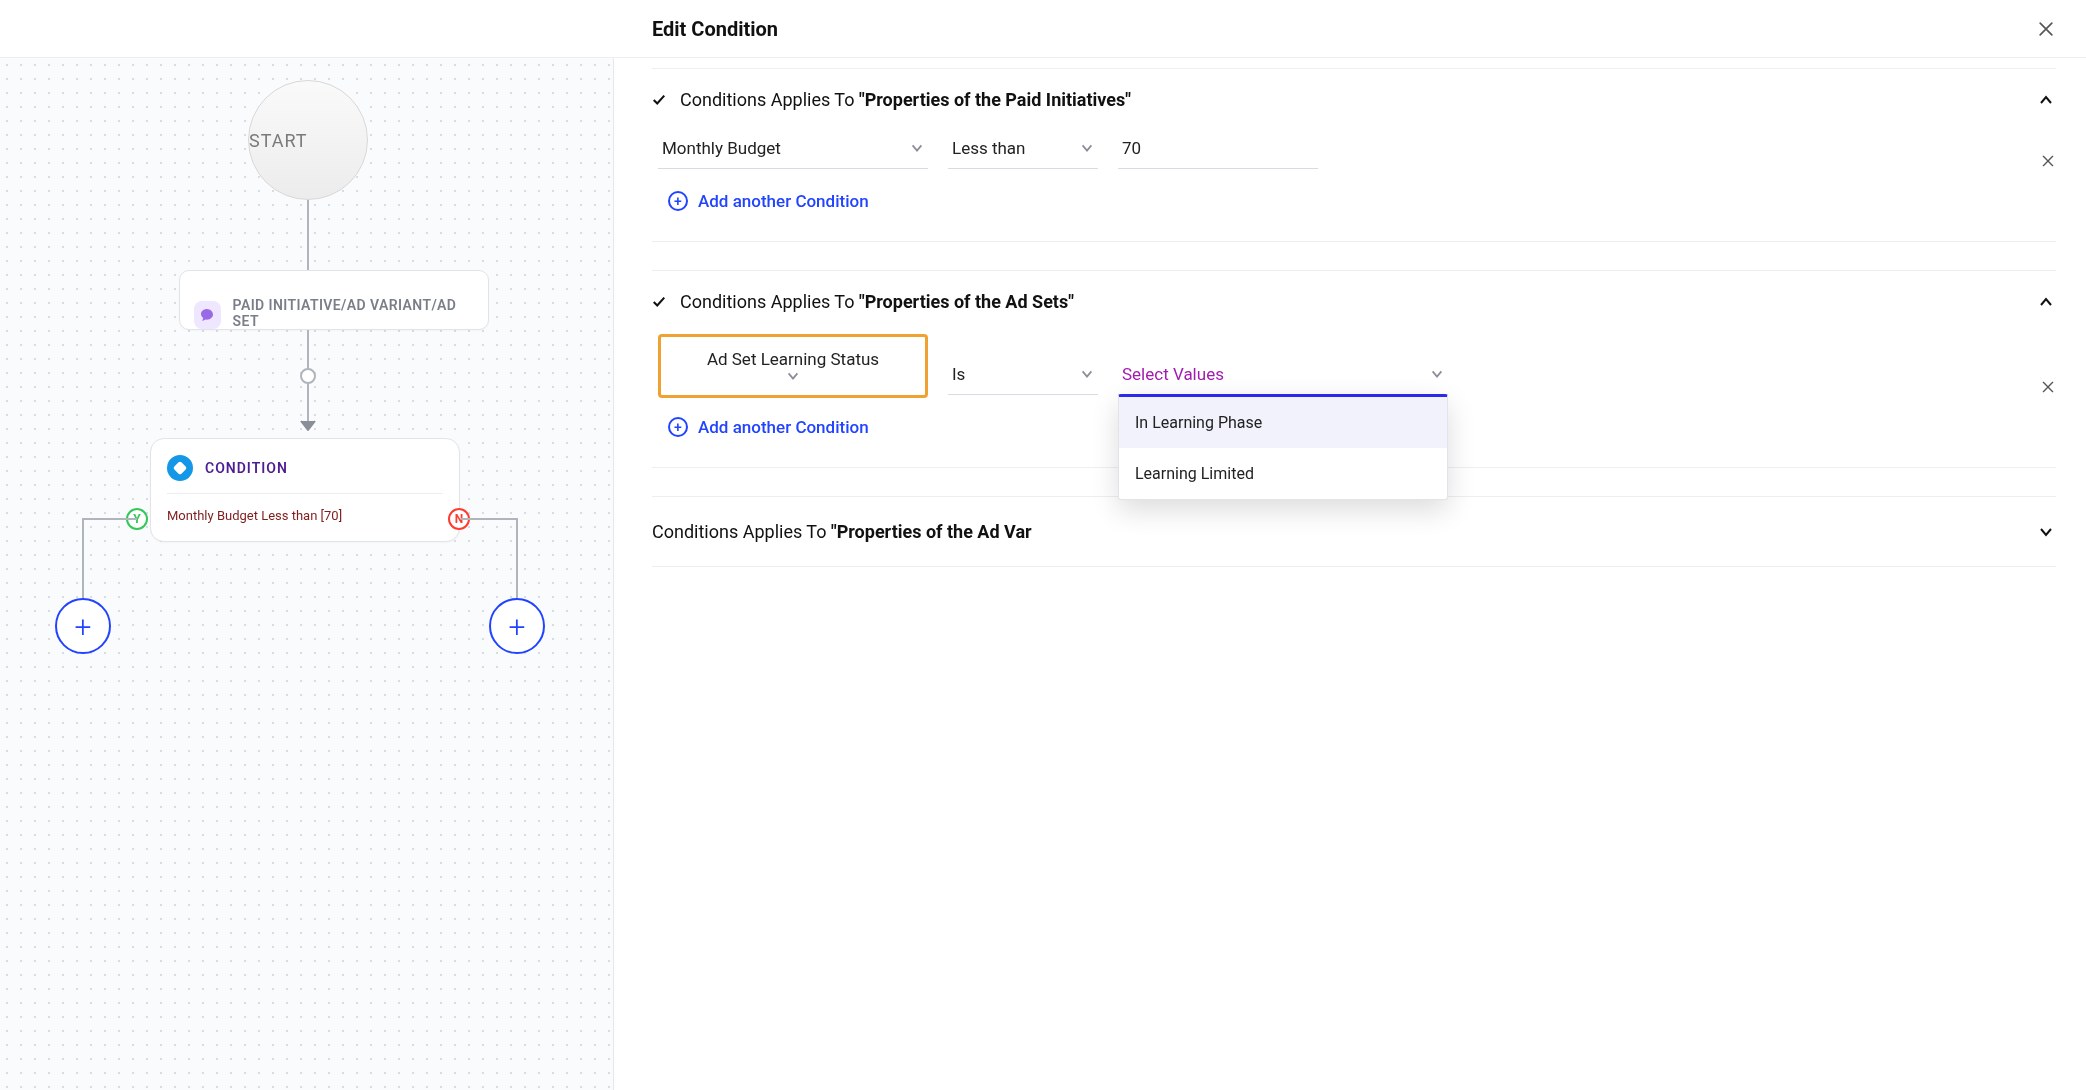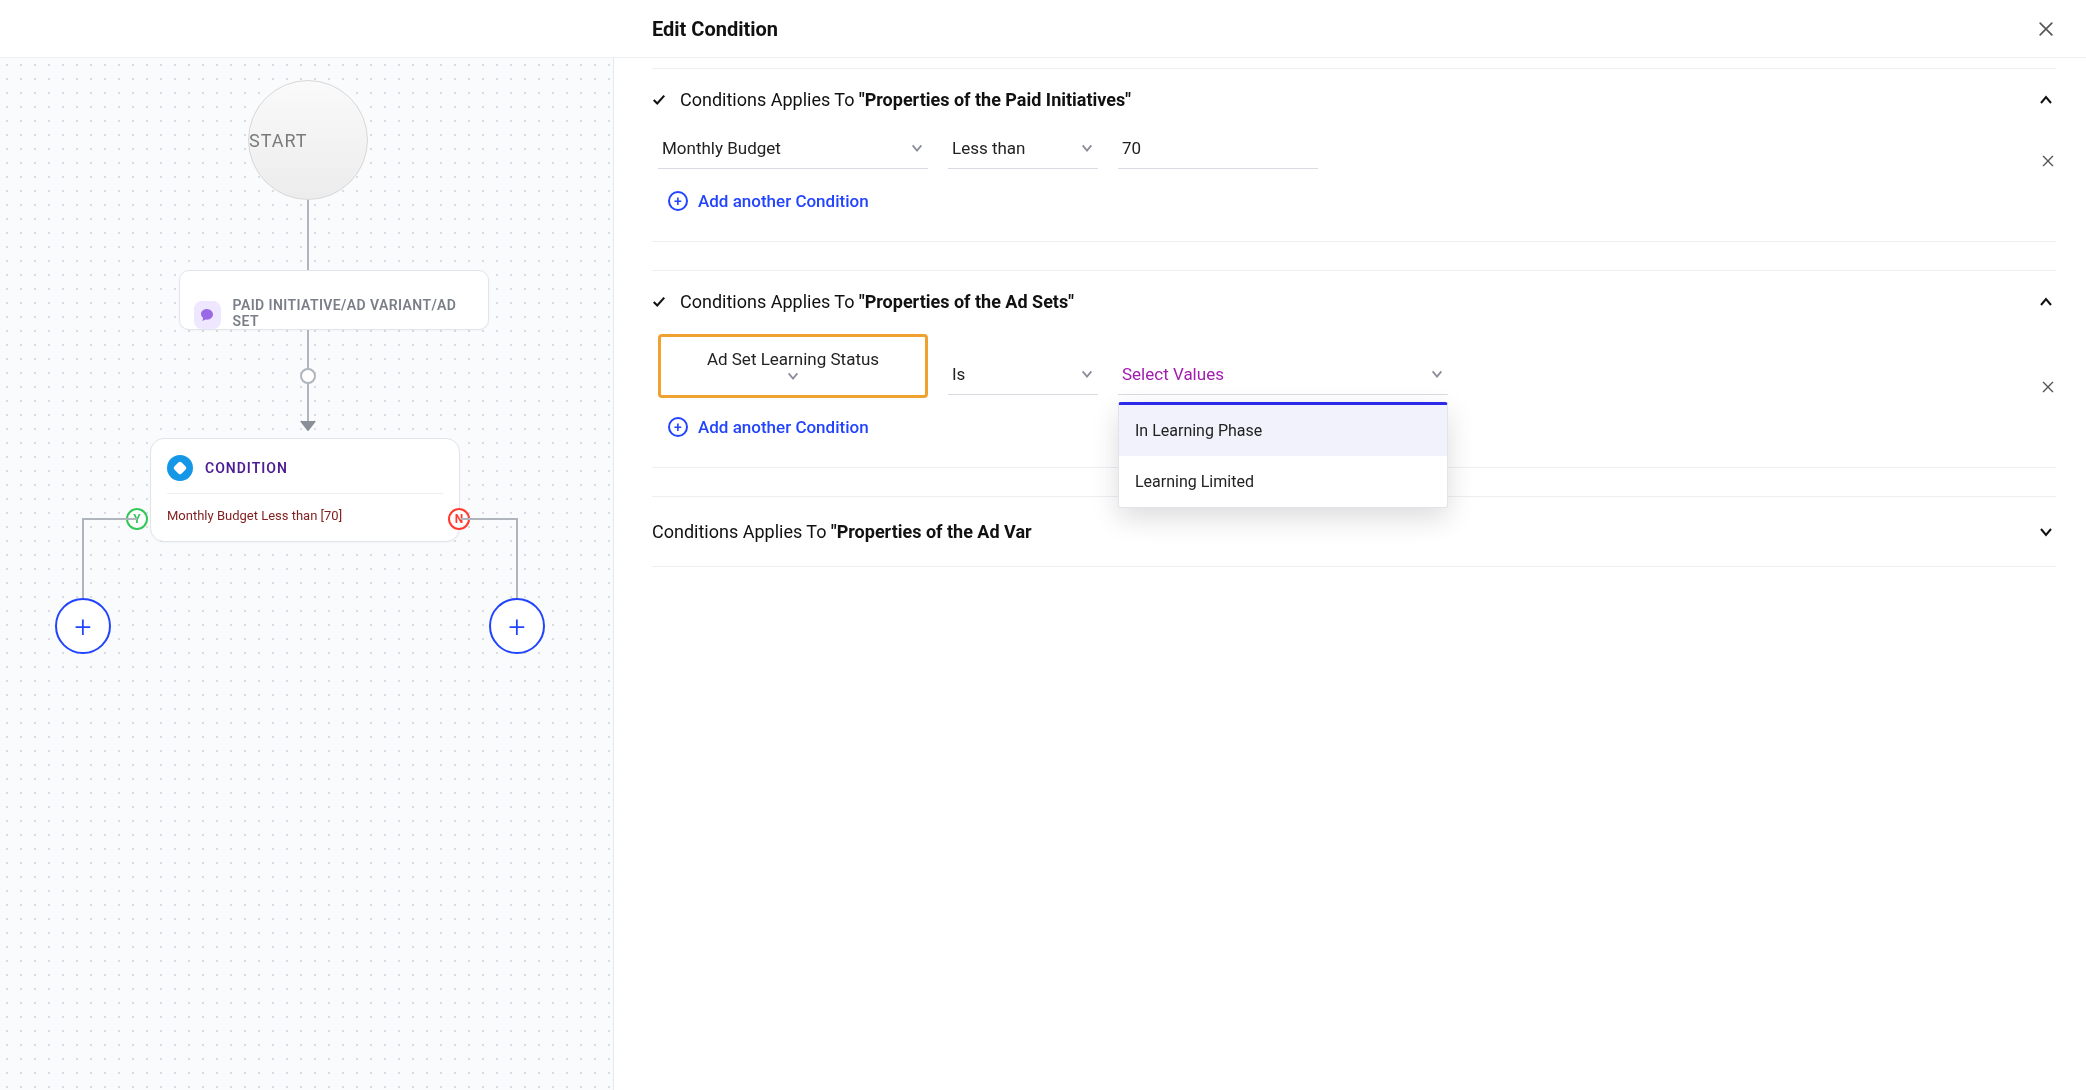--- a/index.html
+++ b/index.html
@@ -94,21 +94,21 @@
   .f-attr.highlight .chev svg { stroke:#8a8e98; }
   .f-val-wide { width:330px; position:relative; }
   .placeholder { color:#a21caf; }
   .row-x { color:#666; cursor:pointer; margin-left:auto; }
   .row-x svg { width:16px; height:16px; display:block; }
 
   .add-link { display:flex; align-items:center; gap:10px; color:#2244ff; font-size:17px; padding:22px 0 6px 16px; cursor:pointer; font-weight:500; }
   .add-link .plus-circ { width:20px; height:20px; border:2px solid #2244ff; border-radius:50%; display:flex; align-items:center; justify-content:center; font-size:14px; line-height:1; }
 
   .dropdown {
-    position:absolute; top:100%; left:0; margin-top:8px; width:330px; background:#fff;
+    position:absolute; top:100%; left:0; margin-top:0; width:330px; background:#fff;
     border:1px solid #e2e4ea; box-shadow:0 10px 28px rgba(0,0,0,.14); border-top:3px solid #2c2ae8; z-index:50;
     border-radius:3px;
   }
   .dropdown .opt { padding:16px 16px; font-size:16px; cursor:pointer; }
   .dropdown .opt.hover { background:#f1f2fb; }
 
   .sect-collapsed { display:flex; align-items:center; padding:24px 0; border-top:1px solid #eceef1; border-bottom:1px solid #eceef1; cursor:pointer; }
   .sect-collapsed .sect-title { font-size:18px; }
   .sect-collapsed .sect-chev svg { transform:rotate(180deg); }
 

